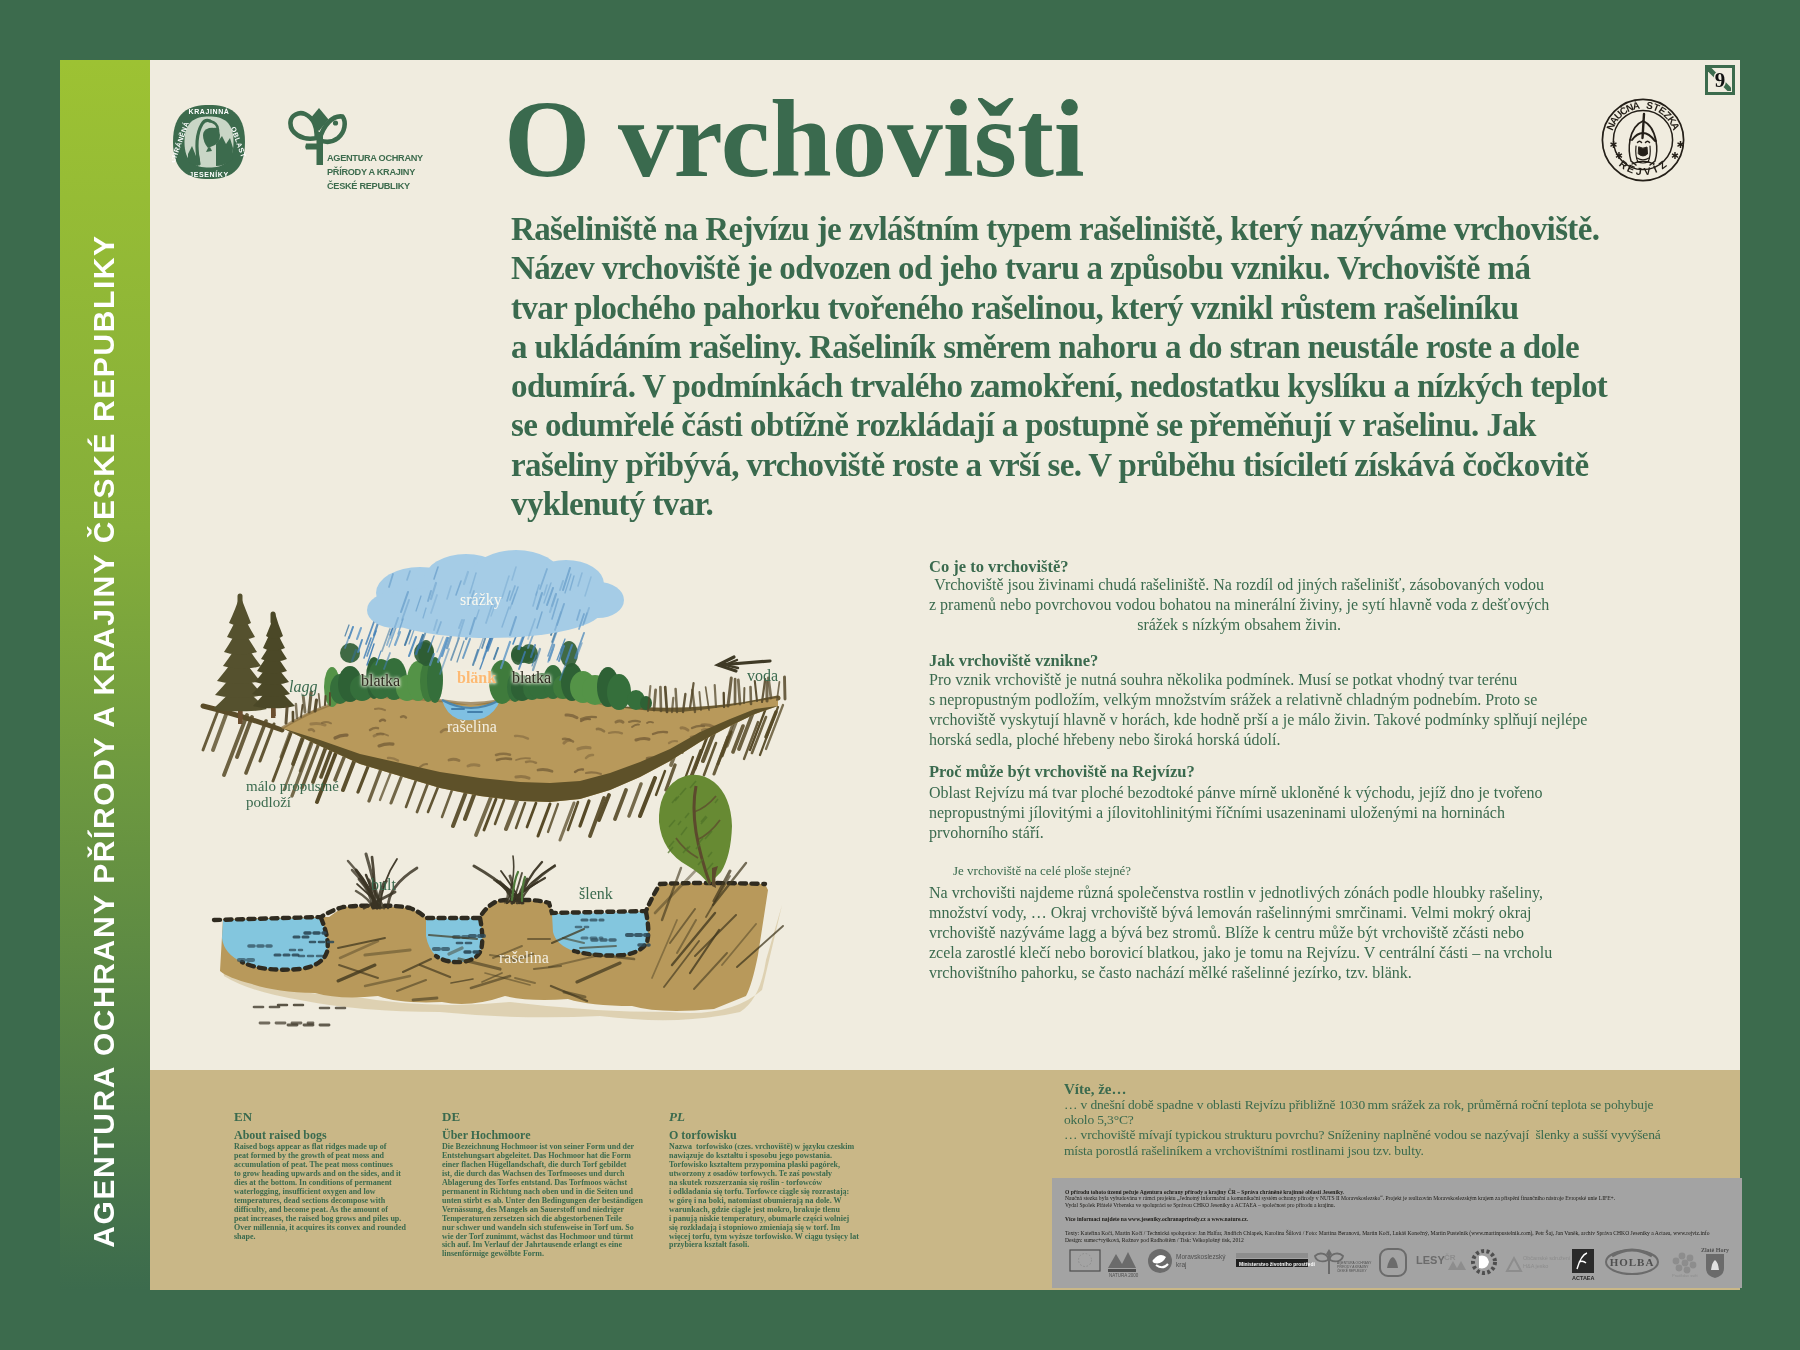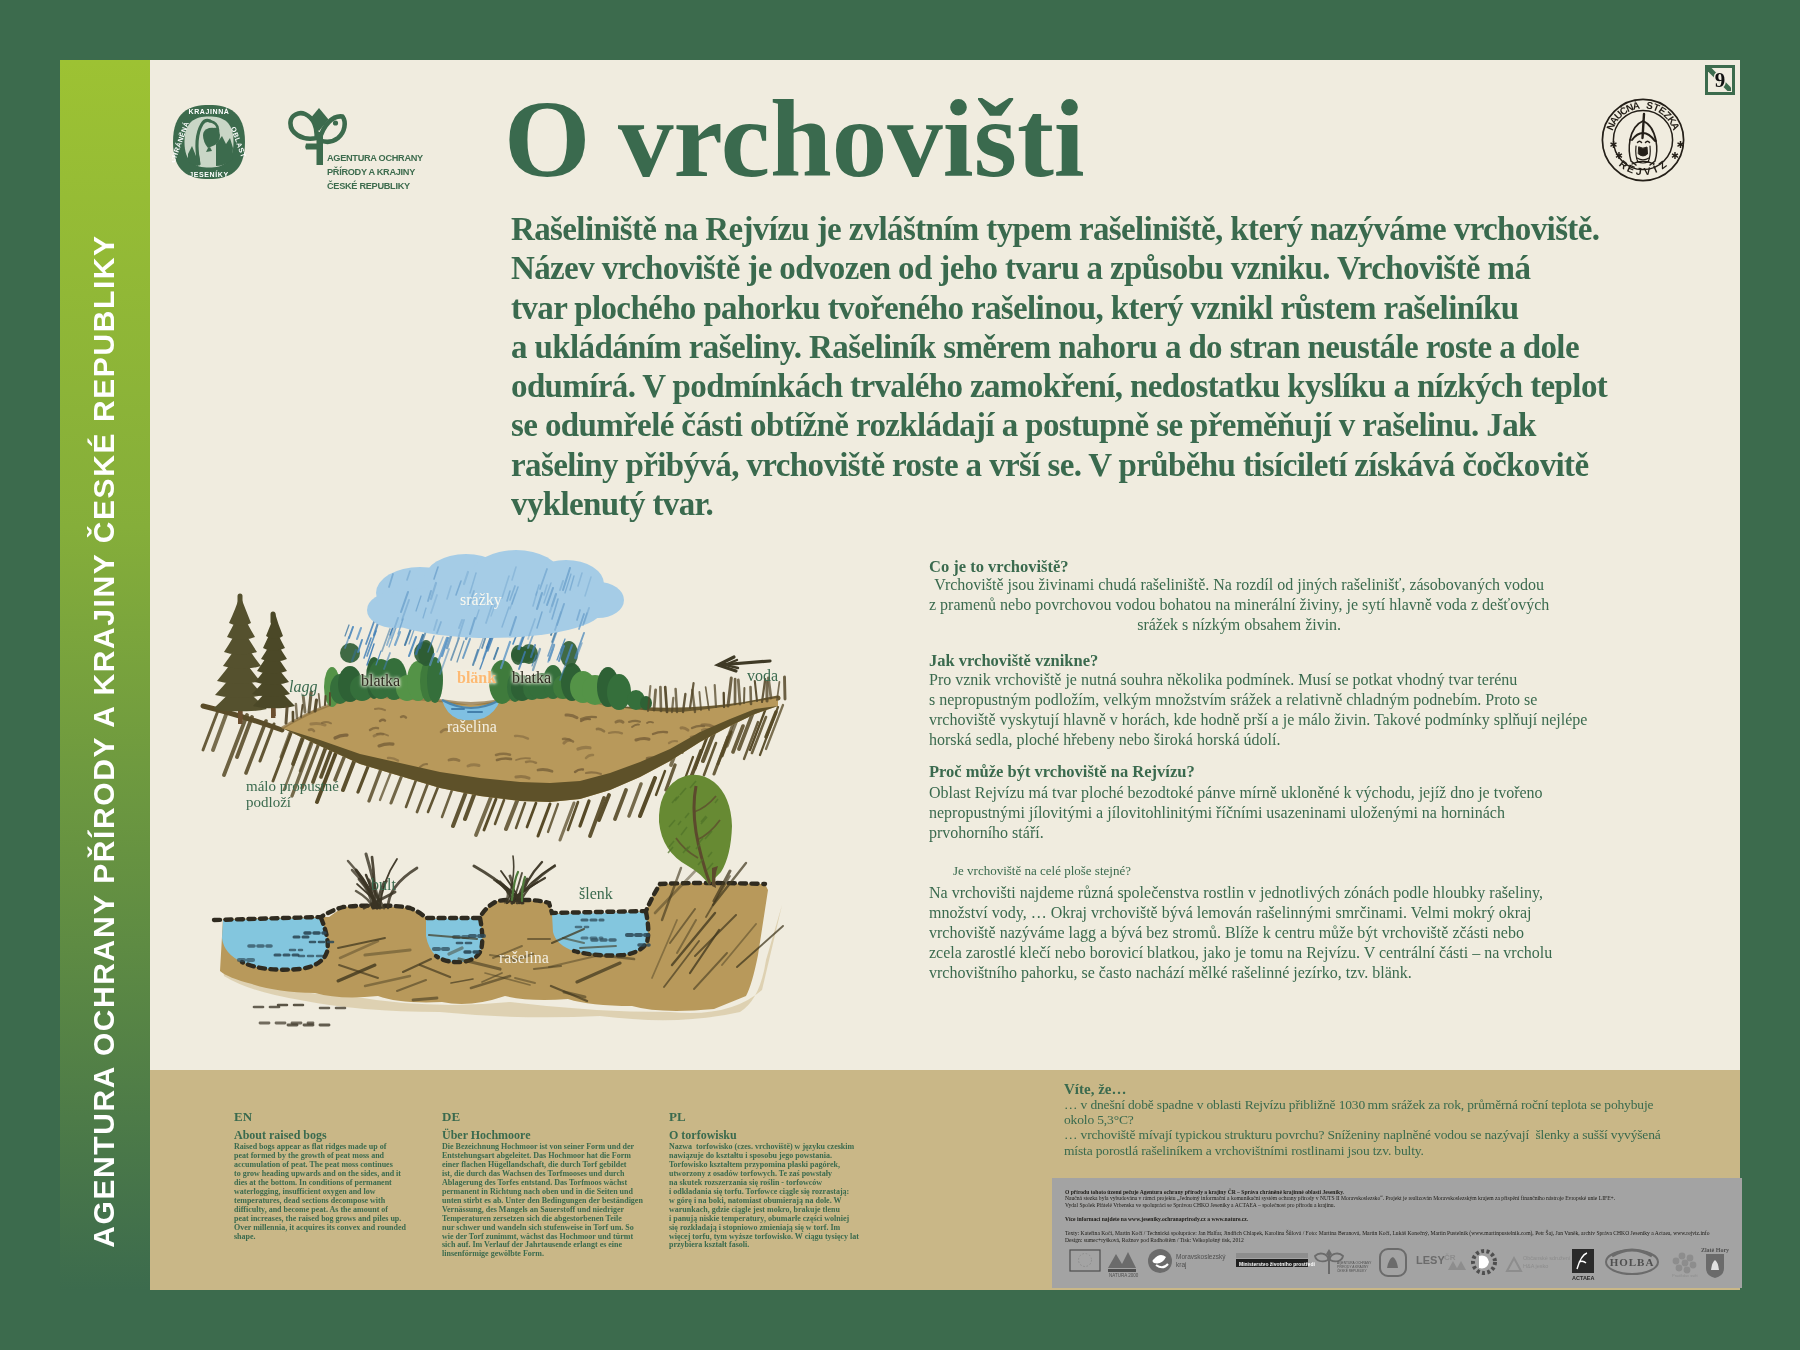--- a/index.html
+++ b/index.html
@@ -656,21 +656,21 @@
   <div class="nw" style="font-weight:bold;font-size:8px;line-height:8.95px;margin-top:2.5px;">Raised bogs appear as flat ridges made up of<br>peat formed by the growth of peat moss and<br>accumulation of peat. The peat moss continues<br>to grow heading upwards and on the sides, and it<br>dies at the bottom. In conditions of permanent<br>waterlogging, insufficient oxygen and low<br>temperatures, dead sections decompose with<br>difficulty, and become peat. As the amount of<br>peat increases, the raised bog grows and piles up.<br>Over millennia, it acquires its convex and rounded<br>shape.</div>
 </div>
 
 <div class="abs grn" style="left:442px;top:1109.5px;width:220px;">
   <div class="nw" style="font-weight:bold;font-size:13px;line-height:13px;">DE</div>
   <div class="nw" style="font-weight:bold;font-size:12px;line-height:12px;margin-top:6px;">Über Hochmoore</div>
   <div class="nw" style="font-weight:bold;font-size:8px;line-height:8.95px;margin-top:2.5px;">Die Bezeichnung Hochmoor ist von seiner Form und der<br>Entstehungsart abgeleitet. Das Hochmoor hat die Form<br>einer flachen Hügellandschaft, die durch Torf gebildet<br>ist, die durch das Wachsen des Torfmooses und durch<br>Ablagerung des Torfes entstand. Das Torfmoos wächst<br>permanent in Richtung nach oben und in die Seiten und<br>unten stirbt es ab. Unter den Bedingungen der beständigen<br>Vernässung, des Mangels an Sauerstoff und niedriger<br>Temperaturen zersetzen sich die abgestorbenen Teile<br>nur schwer und wandeln sich stufenweise in Torf um. So<br>wie der Torf zunimmt, wächst das Hochmoor und türmt<br>sich auf. Im Verlauf der Jahrtausende erlangt es eine<br>linsenförmige gewölbte Form.</div>
 </div>
 
 <div class="abs grn" style="left:669px;top:1109.5px;width:220px;">
-  <div class="nw" style="font-weight:bold;font-size:13px;line-height:13px;">PL</div>
+  <div class="nw" style="font-weight:bold;font-size:13px;line-height:13px;font-style:italic;">PL</div>
   <div class="nw" style="font-weight:bold;font-size:12px;line-height:12px;margin-top:6px;">O torfowisku</div>
   <div class="nw" style="font-weight:bold;font-size:8px;line-height:8.95px;margin-top:2.5px;">Nazwa&nbsp; torfowisko (czes. vrchoviště) w języku czeskim<br>nawiązuje do kształtu i sposobu jego powstania.<br>Torfowisko kształtem przypomina płaski pagórek,<br>utworzony z osadów torfowych. Te zaś powstały<br>na skutek rozszerzania się roślin - torfowców<br>i odkładania się torfu. Torfowce ciągle się rozrastają:<br>w górę i na boki, natomiast obumierają na dole. W<br>warunkach, gdzie ciągle jest mokro, brakuje tlenu<br>i panują niskie temperatury, obumarłe części wolniej<br>się rozkładają i stopniowo zmieniają się w torf. Im<br>więcej torfu, tym wyższe torfowisko. W ciągu tysięcy lat<br>przybiera kształt fasoli.</div>
 </div>
 
 <div class="abs grn nw" style="left:1064px;top:1080.5px;font-weight:bold;font-size:15px;line-height:16px;">Víte, že…</div>
 
 <div class="abs grn nw" style="left:1064px;top:1096.5px;font-size:13.5px;line-height:15.4px;letter-spacing:-0.15px;">… v dnešní době spadne v oblasti Rejvízu přibližně 1030 mm srážek za rok, průměrná roční teplota se pohybuje<br>okolo 5,3°C?<br>… vrchoviště mívají typickou strukturu povrchu? Sníženiny naplněné vodou se nazývají&nbsp; šlenky a sušší vyvýšená<br>místa porostlá rašeliníkem a vrchovištními rostlinami jsou tzv. bulty.</div>
 
 <div class="abs" style="left:1052px;top:1178px;width:690px;height:110px;background:#a3a3a3;">
   <div class="nw" style="position:absolute;left:13px;top:10.5px;color:#1c1a16;font-size:5.6px;line-height:6.9px;">

